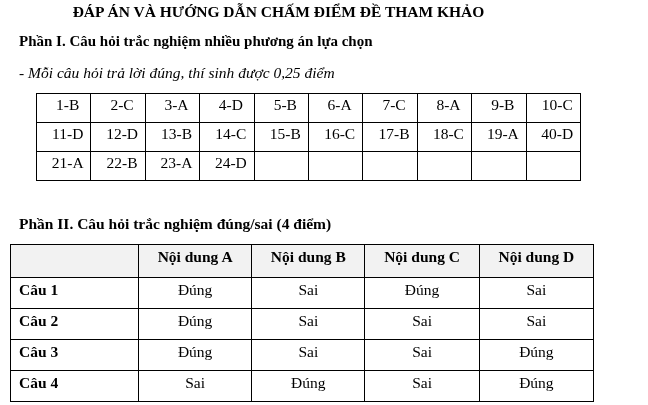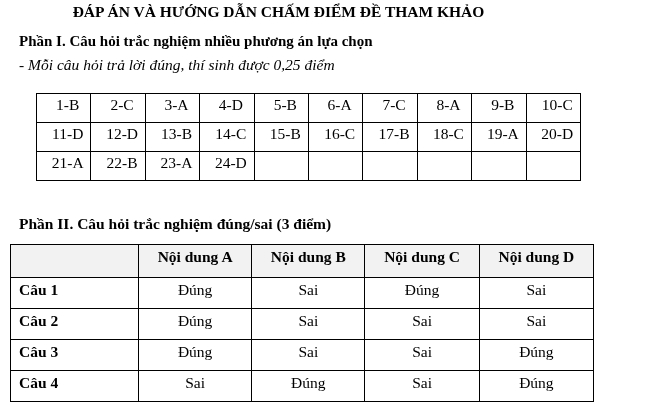--- a/index.html
+++ b/index.html
@@ -1,21 +1,21 @@
 <!DOCTYPE html>
 <html><head>
 <meta charset="utf-8">
 <style>
   html, body { margin: 0; padding: 0; background: #ffffff; }
   body { width: 648px; height: 405px; position: relative; overflow: hidden;
          font-family: "Liberation Serif", "DejaVu Serif", serif; color: #000; }
   .title { position: absolute; top: 3px; left: 0; width: 557px; text-align: center;
            font-weight: bold; font-size: 15.5px; }
   .h1 { position: absolute; top: 33px; left: 19px; font-weight: bold; font-size: 15px; }
-  .note { position: absolute; top: 56px; left: 19px; font-style: italic; font-size: 15.5px; }
+  .note { position: absolute; top: 64px; left: 19px; font-style: italic; font-size: 15.5px; }
   .h2 { position: absolute; top: 215px; left: 19px; font-weight: bold; font-size: 15.5px; }
 
   table { border-collapse: collapse; position: absolute; }
   #t1 { left: 36px; top: 93px; width: 545px; }
   #t1 td { border: 1px solid #000; height: 29px; width: 53px; text-align: center;
            vertical-align: top; padding: 2px 0 0 8px; font-size: 15.5px; box-sizing: border-box; }
 
   #t2 { left: 10px; top: 244px; width: 584px; }
   #t2 td, #t2 th { border: 1px solid #000; font-size: 15.5px; box-sizing: border-box;
                     vertical-align: top; padding: 3px 8px 0 8px; }
@@ -48,38 +48,38 @@
     <tr>
       <td>11-D</td>
       <td>12-D</td>
       <td>13-B</td>
       <td>14-C</td>
       <td>15-B</td>
       <td>16-C</td>
       <td>17-B</td>
       <td>18-C</td>
       <td>19-A</td>
-      <td>20-D</td>
+      <td>40-D</td>
     </tr>
     <tr>
       <td>21-A</td>
       <td>22-B</td>
       <td>23-A</td>
       <td>24-D</td>
       <td></td>
       <td></td>
       <td></td>
       <td></td>
       <td></td>
       <td></td>
     </tr>
   </tbody>
 </table>
 
-<div class="h2">Phần II. Câu hỏi trắc nghiệm đúng/sai (3 điểm)</div>
+<div class="h2">Phần II. Câu hỏi trắc nghiệm đúng/sai (4 điểm)</div>
 
 <table id="t2">
   <thead>
     <tr>
       <th class="blank"></th>
       <th>Nội dung A</th>
       <th>Nội dung B</th>
       <th>Nội dung C</th>
       <th>Nội dung D</th>
     </tr>

